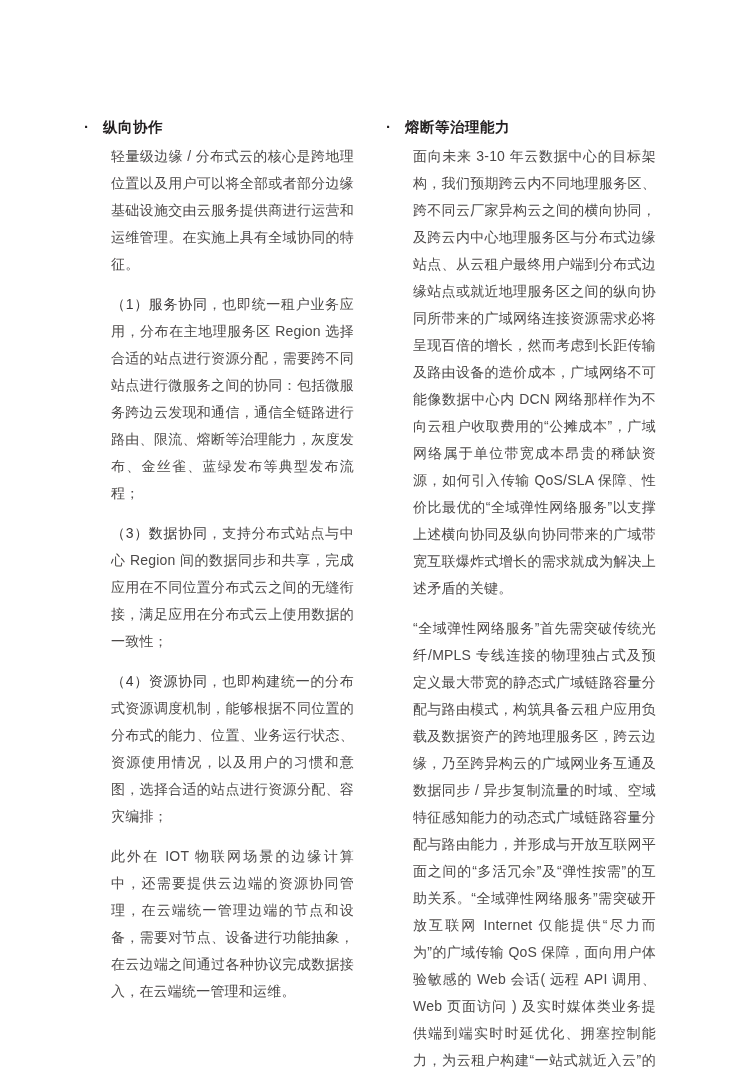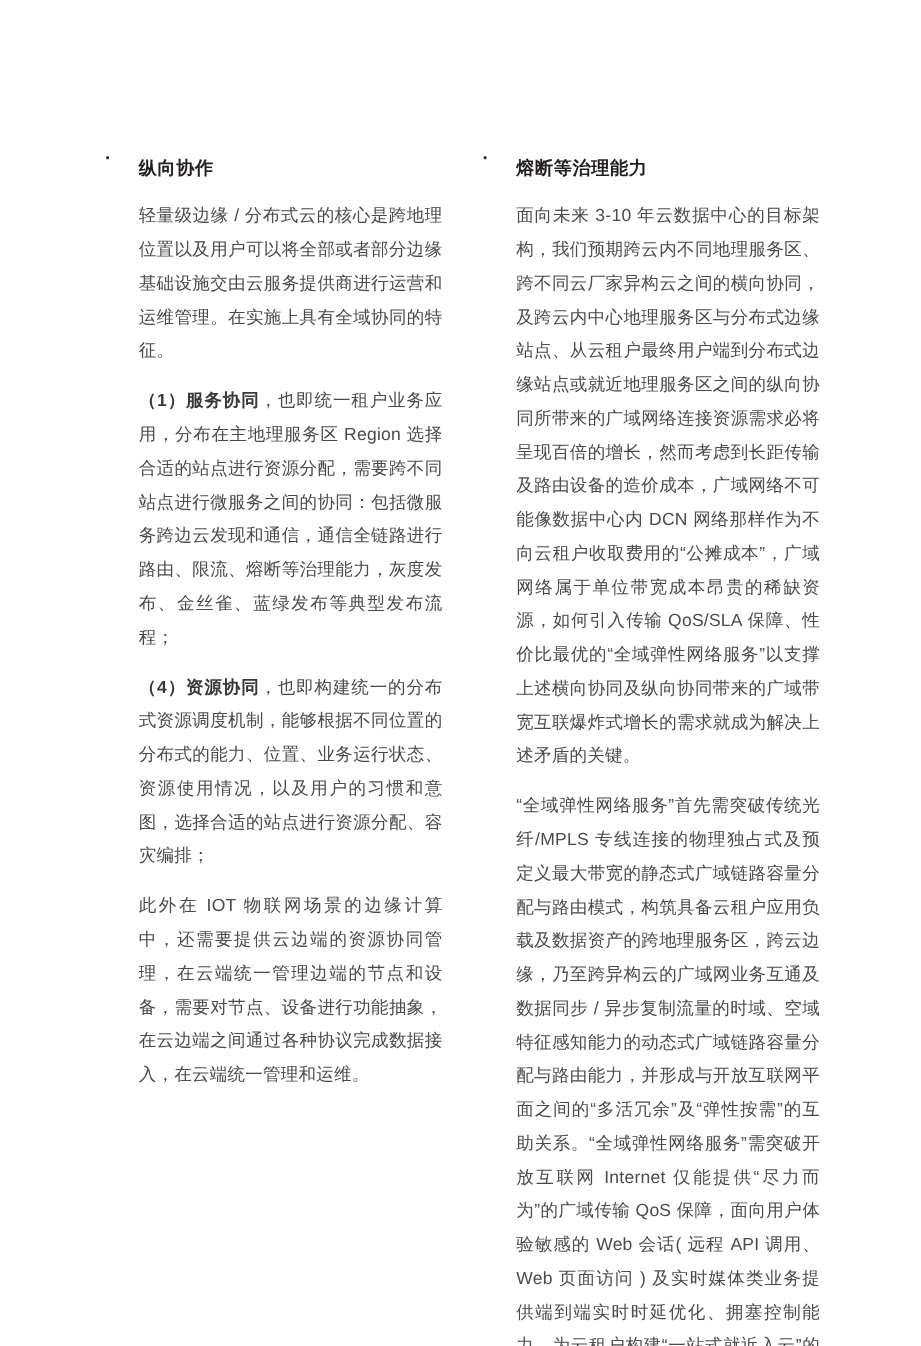--- a/index.html
+++ b/index.html
@@ -26,38 +26,38 @@
   }
   .bullet {
     width: 19px;
     flex: 0 0 19px;
     color: #231f20;
     font-weight: bold;
     font-size: 15px;
     line-height: 22px;
   }
   .heading {
-    margin: 8px;
+    margin: 0;
     font-size: 14.5px;
     line-height: 22px;
     font-weight: bold;
     color: #231f20;
     letter-spacing: 0.5px;
   }
   .body { padding-left: 19px; }
   .body p {
     margin: 0 0 13px 8px;
     font-size: 14px;
     line-height: 27px;
     color: #4c4948;
     text-align: justify;
     letter-spacing: 0.2px;
   }
   .body p b {
-    font-weight: bold;
+    font-weight: normal;
     color: #3a3738;
   }
   .page-number {
     position: absolute;
     left: 0;
     width: 100%;
     top: 1018px;
     text-align: center;
     font-size: 14px;
     color: #54565b;
@@ -71,20 +71,21 @@
   <div class="columns">
 
     <section class="col">
       <div class="heading-row">
         <span class="bullet">·</span>
         <h3 class="heading">纵向协作</h3>
       </div>
       <div class="body">
         <p>轻量级边缘 / 分布式云的核心是跨地理位置以及用户可以将全部或者部分边缘基础设施交由云服务提供商进行运营和运维管理。在实施上具有全域协同的特征。</p>
         <p><b>（1）服务协同</b><span>，也即统一租户业务应用，分布在主地理服务区 Region 选择合适的站点进行资源分配，需要跨不同站点进行微服务之间的协同：包括微服务跨边云发现和通信，通信全链路进行路由、限流、熔断等治理能力，灰度发布、金丝雀、蓝绿发布等典型发布流程；</span></p>
+        <p><b>（3）数据协同</b><span>，支持分布式站点与中心 Region 间的数据同步和共享，完成应用在不同位置分布式云之间的无缝衔接，满足应用在分布式云上使用数据的一致性；</span></p>
         <p><b>（4）资源协同</b><span>，也即构建统一的分布式资源调度机制，能够根据不同位置的分布式的能力、位置、业务运行状态、资源使用情况，以及用户的习惯和意图，选择合适的站点进行资源分配、容灾编排；</span></p>
         <p>此外在 IOT 物联网场景的边缘计算中，还需要提供云边端的资源协同管理，在云端统一管理边端的节点和设备，需要对节点、设备进行功能抽象，在云边端之间通过各种协议完成数据接入，在云端统一管理和运维。</p>
       </div>
     </section>
 
     <section class="col">
       <div class="heading-row">
         <span class="bullet">·</span>
         <h3 class="heading">熔断等治理能力</h3>
       </div>

